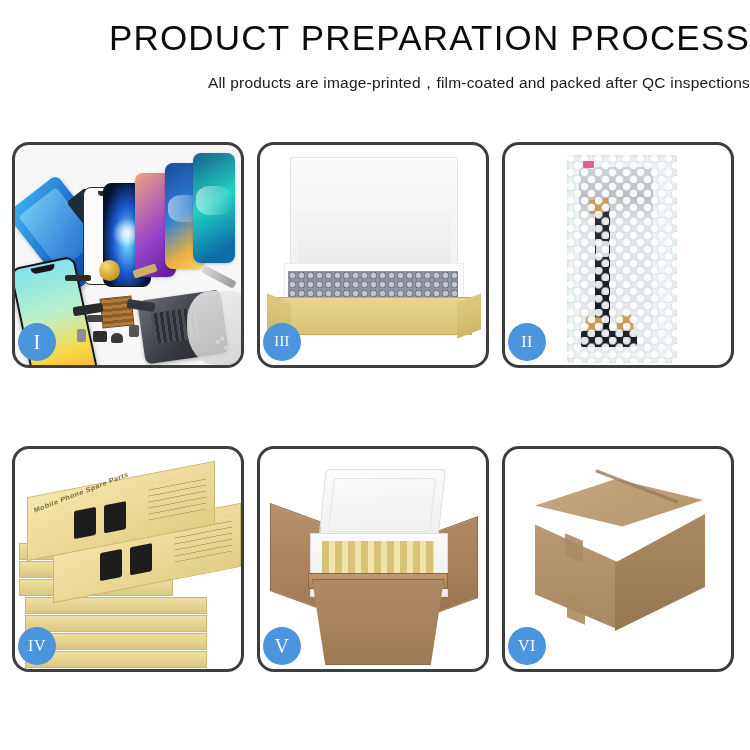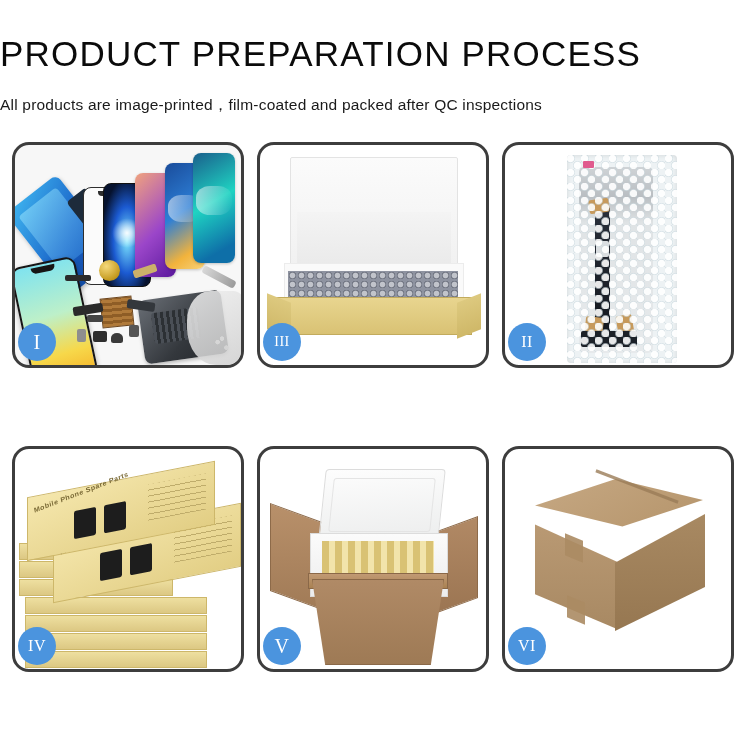--- a/index.html
+++ b/index.html
@@ -4,27 +4,27 @@
 <style>
   html,body{margin:0;padding:0;}
   body{
     width:750px;height:750px;background:#ffffff;overflow:hidden;
     font-family:"Liberation Sans","DejaVu Sans",sans-serif;
     -webkit-font-smoothing:antialiased;
   }
   .page{position:relative;width:750px;height:750px;}
 
   
-  .header{text-align:left;padding-top:36px;}
+  .header{text-align:right;padding-top:20px;}
   .title{
     font-size:35px;font-weight:500;letter-spacing:1.2px;color:#0b0b0b;
     line-height:1.05;white-space:nowrap;
   }
   .subtitle{
-    margin-top:22px;font-size:15.5px;font-weight:400;color:#1a1a1a;
+    margin-top:16px;font-size:15.5px;font-weight:400;color:#1a1a1a;
     letter-spacing:.2px;white-space:nowrap;
   }
 
   
   .grid{
     position:absolute;left:12px;top:142px;width:726px;
     display:grid;grid-template-columns:repeat(3,232px);
     grid-template-rows:repeat(2,226px);
     column-gap:13px;row-gap:78px;
   }

